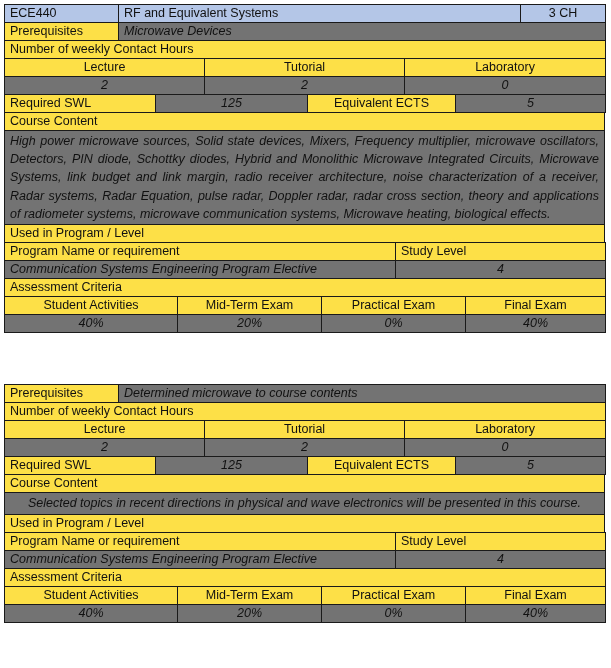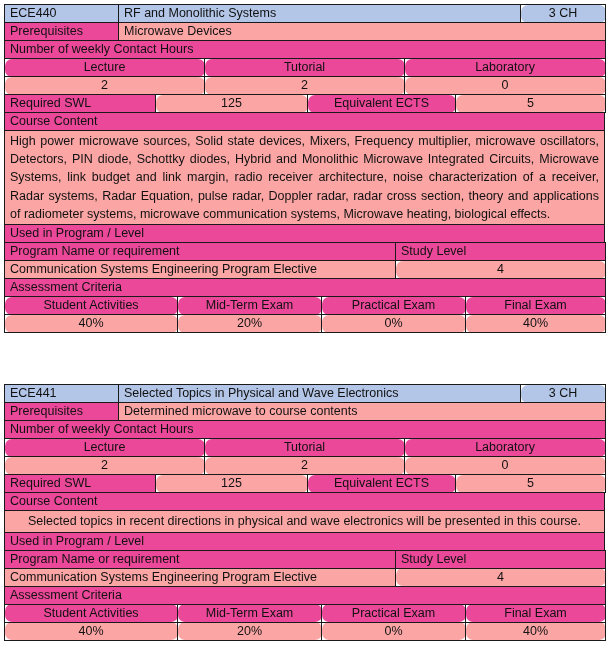--- a/index.html
+++ b/index.html
@@ -1,40 +1,40 @@
 <!DOCTYPE html>
 <html><head>
 <meta charset="utf-8">
 <style>
   html, body { margin: 0; padding: 0; background: #ffffff; }
   body { width: 611px; height: 668px; position: relative; font-family: "Liberation Sans", sans-serif; font-size: 12.5px; color: #111; }
   .course { position: absolute; left: 4px; width: 601px; }
   table { border-collapse: collapse; width: 601px; table-layout: fixed; }
   td { border: 1px solid #1a1a1a; padding: 0 5px; height: 17px; line-height: 17px; white-space: nowrap; overflow: hidden; }
   .blue { background: #b4c6e7; }
-  .green { background: #ec4899; }
-  .white { background: #fca5a5; }
-  .c { text-align: center; border-radius: 7px; }
+  .green { background: #fde047; }
+  .white { background: #737373; font-style: italic; }
+  .c { text-align: center; }
   .content { white-space: normal; text-align: justify; line-height: 18.2px; height: auto; padding: 1px 5px 1px 5px; }
   .content2 { white-space: normal; text-align: center; line-height: 18.5px; height: auto; padding: 1px 5px; }
 </style>
 </head>
 <body>
 
 <div class="course" style="top:4px;">
   <table>
     <colgroup>
         <col style="width:114px">
         <col style="width:402px">
         <col style="width:85px">
       </colgroup>
     <tbody>
         <tr>
       <td class="blue">ECE440</td>
-      <td class="blue">RF and Monolithic Systems</td>
+      <td class="blue">RF and Equivalent Systems</td>
       <td class="blue c">3 CH</td>
     </tr>
     <tr>
       <td class="green">Prerequisites</td>
       <td class="white" colspan="2">Microwave Devices</td>
     </tr>
   </tbody>
     </table>
   <table style="margin-top:-1px">
     <colgroup>
@@ -131,25 +131,20 @@
 </div>
 
 <div class="course" style="top:384px;">
   <table>
     <colgroup>
         <col style="width:114px">
         <col style="width:402px">
         <col style="width:85px">
       </colgroup>
     <tbody>
-        <tr>
-      <td class="blue">ECE441</td>
-      <td class="blue">Selected Topics in Physical and Wave Electronics</td>
-      <td class="blue c">3 CH</td>
-    </tr>
     <tr>
       <td class="green">Prerequisites</td>
       <td class="white" colspan="2">Determined microwave to course contents</td>
     </tr>
   </tbody>
     </table>
   <table style="margin-top:-1px">
     <colgroup>
         <col style="width:200px">
         <col style="width:200px">

